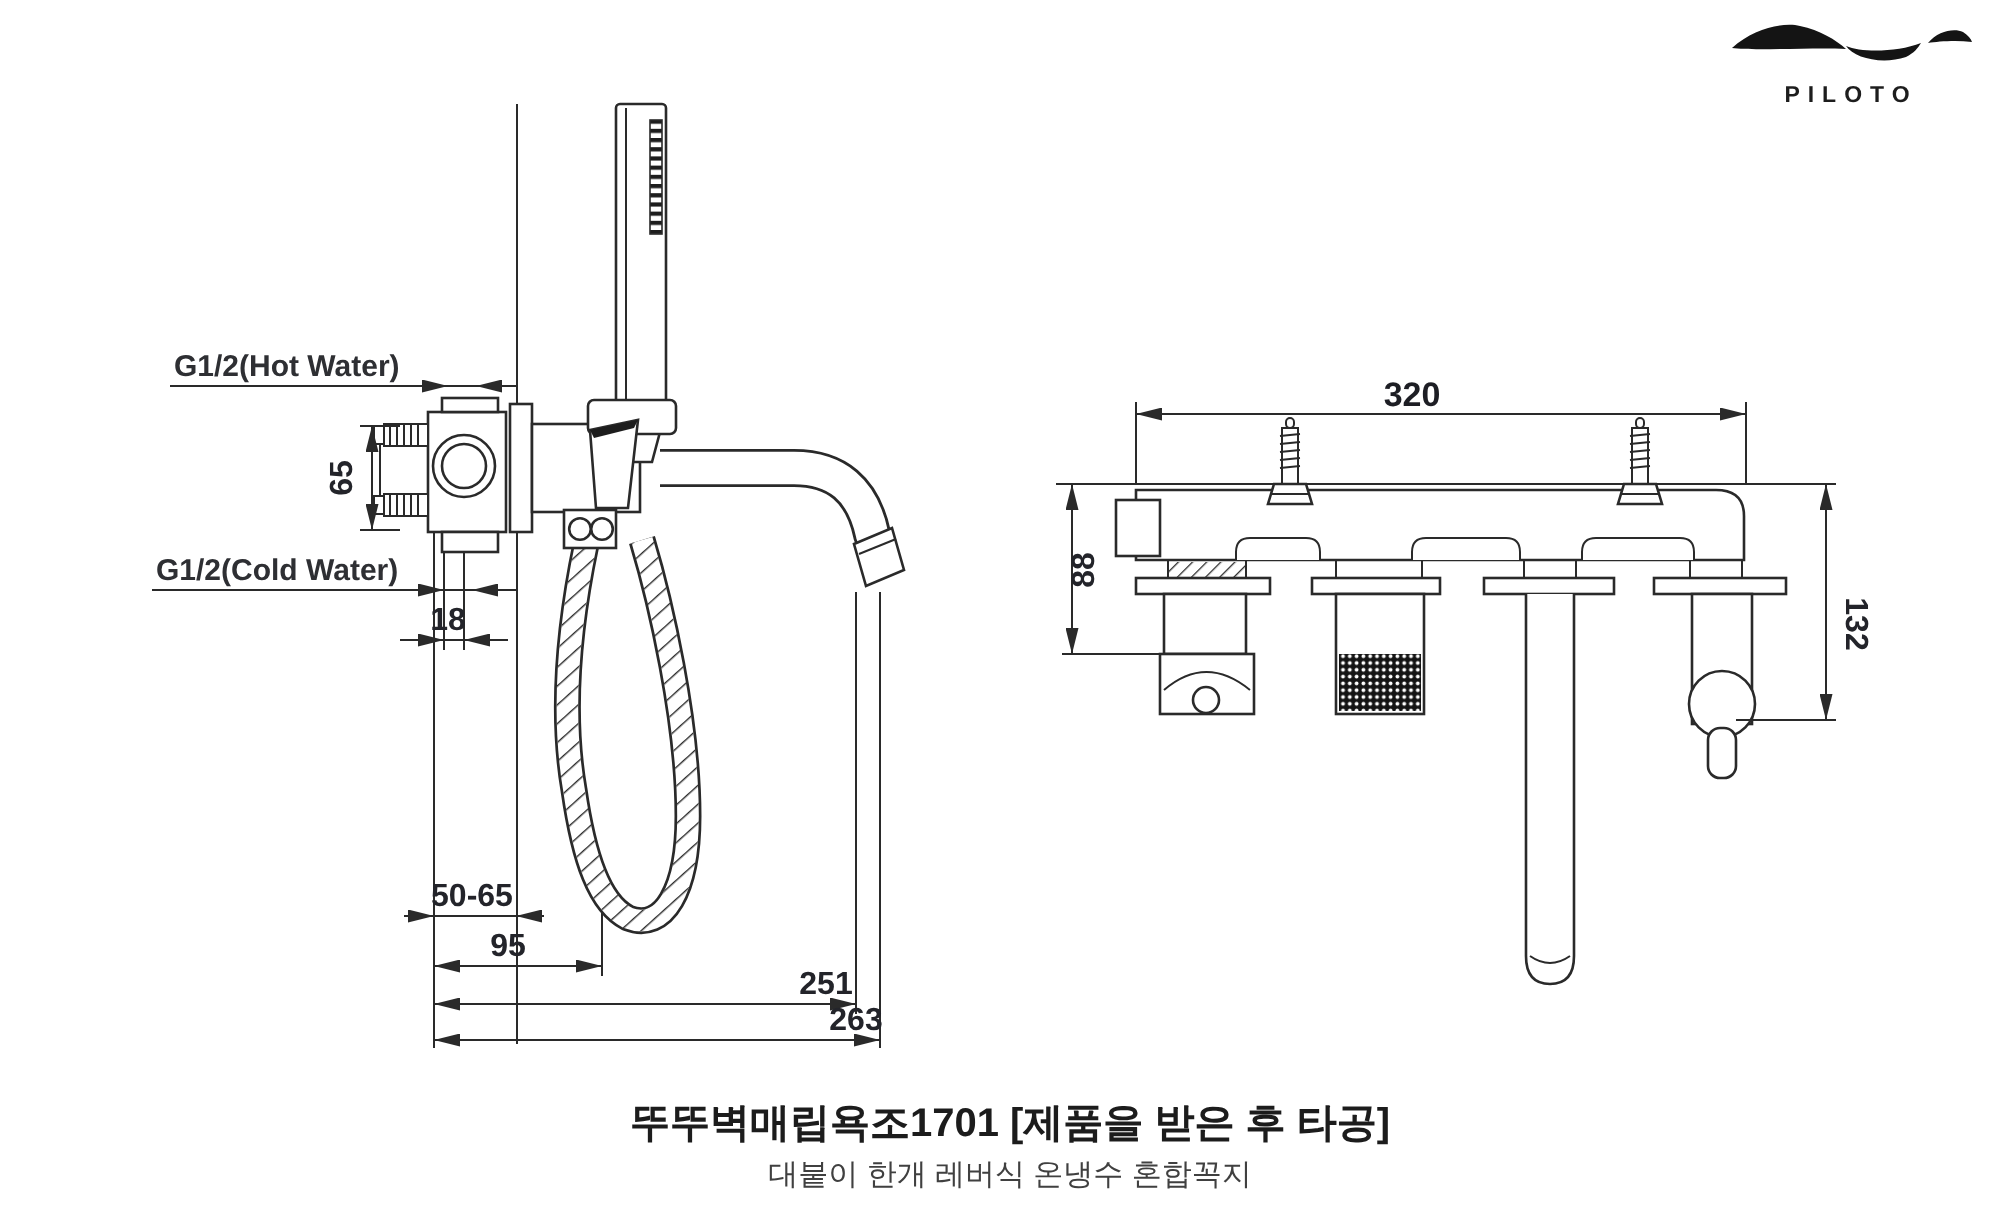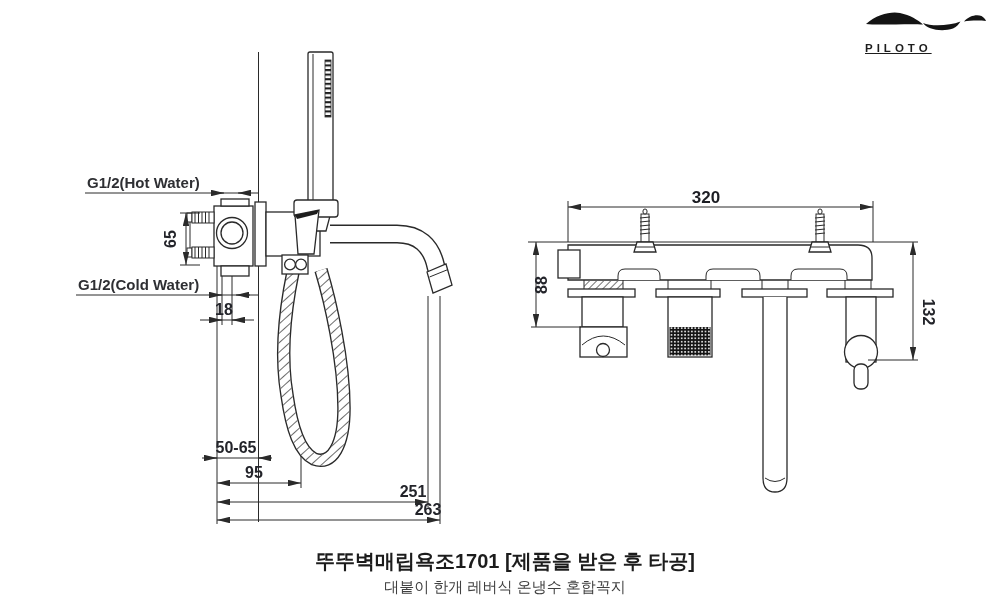--- a/index.html
+++ b/index.html
@@ -11,22 +11,22 @@
   .thin{stroke:#2a2a2a;stroke-width:1;fill:none;}
   .wf{fill:#ffffff;}
   .blk{fill:#1d1d1d;}
   
   .dim{font:700 16px "Liberation Sans",sans-serif;fill:#23242a;}
   .dim-lg{font:700 17px "Liberation Sans",sans-serif;fill:#1d1e24;}
   .lbl{font:700 15px "Liberation Sans",sans-serif;fill:#2e2f33;}
   
   #logo{position:absolute;top:11px;right:13px;width:122px;}
   #logo svg{display:block;}
-  #logo .brand{margin-top:7px;text-align:left;font:600 11.5px "Liberation Sans",sans-serif;
-               letter-spacing:4px;color:#1d1d1d;padding-right:1px;text-decoration:underline;}
+  #logo .brand{margin-top:7px;text-align:center;font:600 11.5px "Liberation Sans",sans-serif;
+               letter-spacing:4px;color:#1d1d1d;padding-right:1px;}
   
   .caption-title{position:absolute;left:0;top:548px;width:1010px;text-align:center;
                  font:700 20px "Liberation Sans",sans-serif;color:#1c1c1c;}
   .caption-sub{position:absolute;left:0;top:578px;width:1010px;text-align:center;
                font:400 15px "Liberation Sans",sans-serif;color:#404040;}
 </style>
 </head>
 <body>
 
 <div id="stage">

